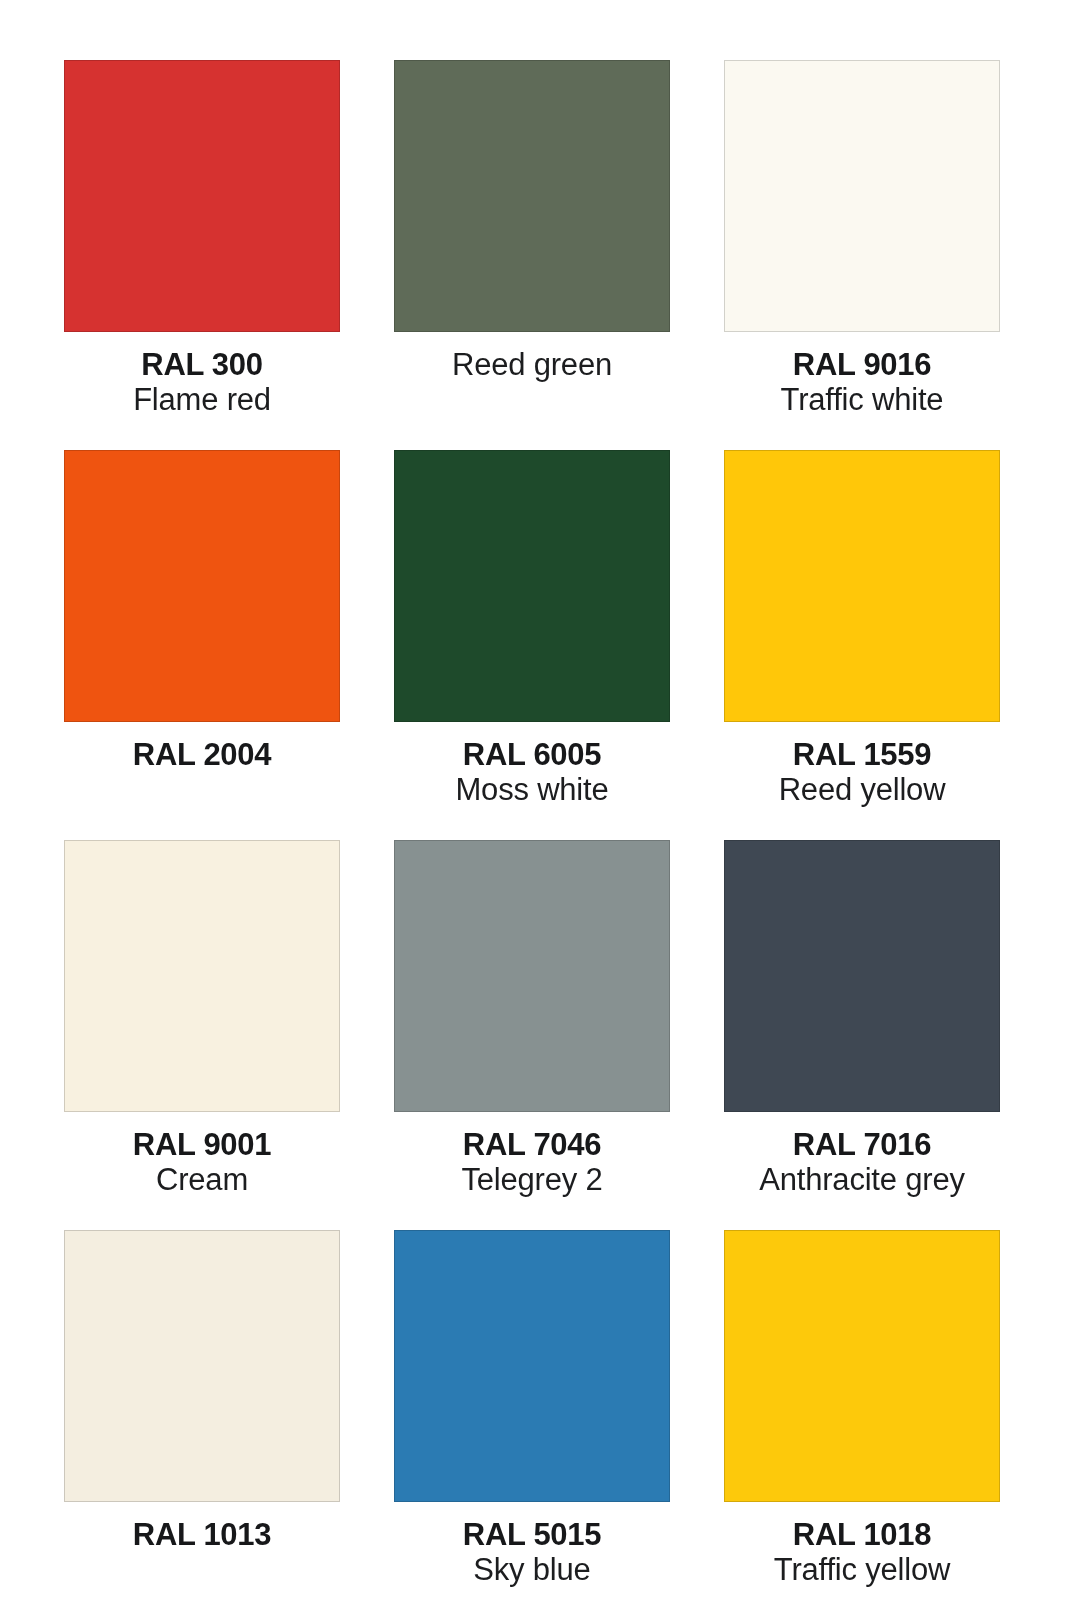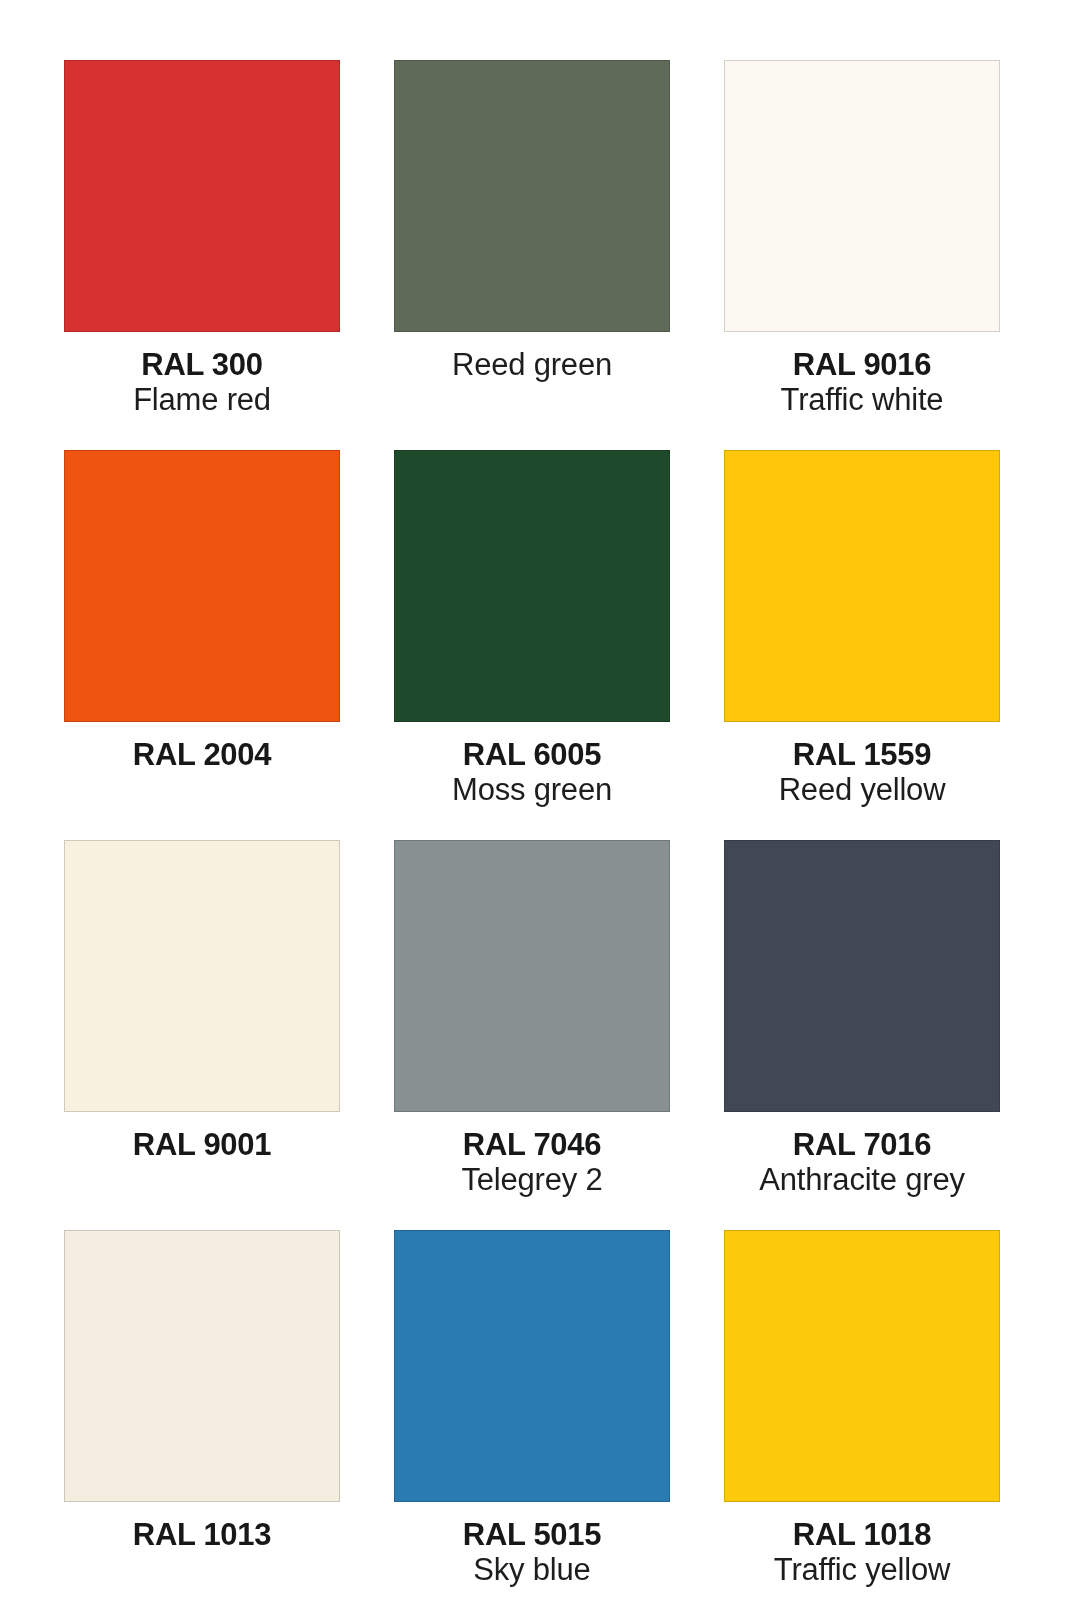--- a/index.html
+++ b/index.html
@@ -91,34 +91,35 @@
     <div class="swatch-cell">
       <div class="swatch-chip" style="background-color: rgb(239, 84, 16);"></div>
       <div class="swatch-labels">
         <div class="swatch-code">RAL 2004</div>
       </div>
     </div>
     <div class="swatch-cell">
       <div class="swatch-chip" style="background-color: rgb(30, 74, 43);"></div>
       <div class="swatch-labels">
         <div class="swatch-code">RAL 6005</div>
-        <div class="swatch-name">Moss green</div>
+        <div class="swatch-name">Moss white</div>
       </div>
     </div>
     <div class="swatch-cell">
       <div class="swatch-chip" style="background-color: rgb(255, 199, 9);"></div>
       <div class="swatch-labels">
         <div class="swatch-code">RAL 1559</div>
         <div class="swatch-name">Reed yellow</div>
       </div>
     </div>
     <div class="swatch-cell">
       <div class="swatch-chip" style="background-color: rgb(248, 241, 224);"></div>
       <div class="swatch-labels">
         <div class="swatch-code">RAL 9001</div>
+        <div class="swatch-name">Cream</div>
       </div>
     </div>
     <div class="swatch-cell">
       <div class="swatch-chip" style="background-color: rgb(135, 145, 145);"></div>
       <div class="swatch-labels">
         <div class="swatch-code">RAL 7046</div>
         <div class="swatch-name">Telegrey 2</div>
       </div>
     </div>
     <div class="swatch-cell">

